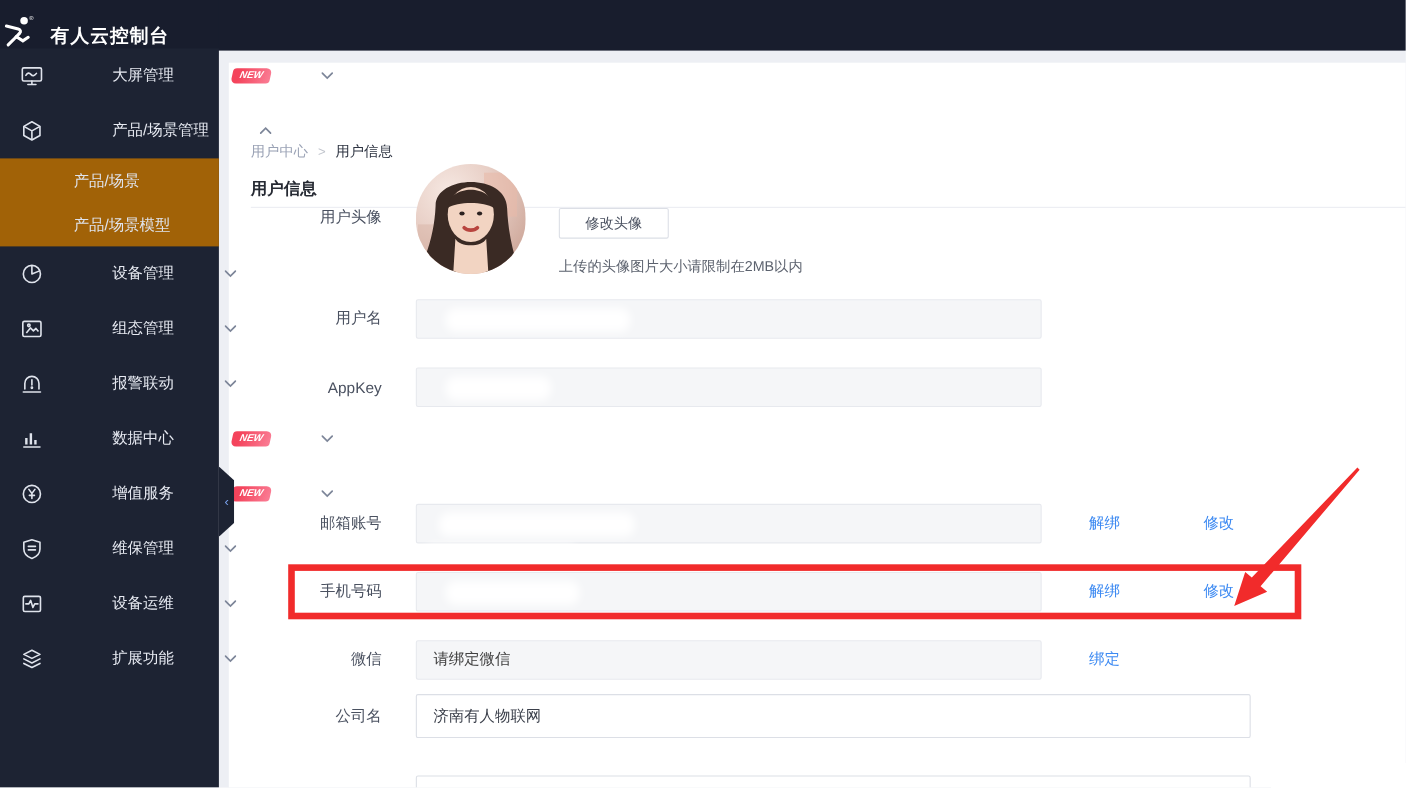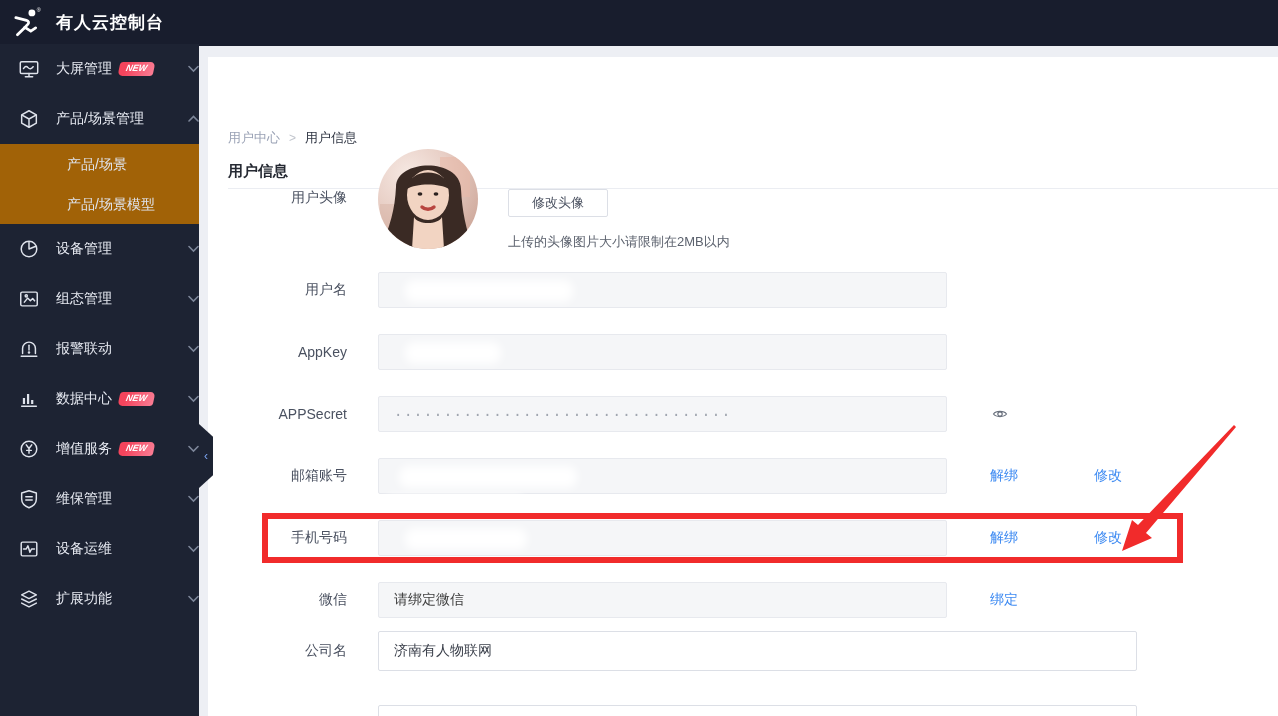--- a/index.html
+++ b/index.html
@@ -5,24 +5,24 @@
   * { margin:0; padding:0; box-sizing:border-box; }
   html,body { width:1278px; height:716px; }
   body {
     position:relative; overflow:hidden;
     font-family:"Liberation Sans","DejaVu Sans",sans-serif;
     background:#edeff4; font-size:14px; color:#4a5160;
   }
   
   .topbar { position:absolute; left:0; top:0; width:1278px; height:46px; background:#181d2d; z-index:3; }
   .sidebar { position:absolute; left:0; top:0; width:199px; height:716px; background:#1d2333; z-index:4; }
-  .logo-row { height:44px; display:flex; align-items:center; padding-left:10px; background:#181d2d; }
+  .logo-row { height:44px; display:flex; align-items:flex-end; background:#181d2d; }
   .logo-ic { width:32px; height:32px; display:flex; align-items:center; justify-content:center; }
   .logo-title { color:#fff; font-size:17px; font-weight:bold; margin-left:14px; letter-spacing:1px; }
-  .menu-item { height:50px; display:flex; align-items:center; padding:0 0 0 18px; cursor:pointer; position:relative; }
+  .menu-item { height:50px; display:flex; align-items:center; padding:0 0 0 18px; cursor:pointer; position:relative;gap:46px; }
   .menu-item .m-ic { width:22px; height:22px; flex:0 0 22px; display:flex; align-items:center; justify-content:center; }
   .menu-item .m-label { color:#e7eaf2; margin-left:16px; font-size:14px; white-space:nowrap; }
   .badge {
     margin-left:7px; padding:2px 7px; font-size:9px; font-weight:bold; font-style:italic;
     color:#fff; background:linear-gradient(100deg,#f4445c 20%,#fa7d95 100%);
     transform:skewX(-12deg); border-radius:3px 5px 3px 5px; line-height:1.1;
   }
   .menu-chev { margin-left:auto; display:flex; }
   .submenu { background:#a16207; }
   .submenu-item { height:40px; line-height:40px; padding-left:67px; color:#dfe3ec; font-size:14px; cursor:pointer; white-space:nowrap; }
@@ -296,32 +296,20 @@
     </div>
   </div>
 
   <div class="row" style="top:277px">
     <span class="f-label">AppKey</span>
     <div class="f-input">
       <span class="blob" style="left:26px; width:96px;"></span>
     </div>
   </div>
 
-  <div class="row" style="top:339px">
-    <span class="f-label">APPSecret</span>
-    <div class="f-input">
-      <span class="dots">··································</span>
-    </div>
-    <span class="eye-btn">
-      <svg width="16" height="16" viewBox="0 0 16 16" fill="none" stroke="#69707d" stroke-width="1.2">
-        <path d="M1.5 8 C4 4.6 12 4.6 14.5 8 C12 11.4 4 11.4 1.5 8 Z"></path>
-        <circle cx="8" cy="8" r="2.2"></circle>
-      </svg>
-    </span>
-  </div>
 
   <div class="row" style="top:401px">
     <span class="f-label">邮箱账号</span>
     <div class="f-input">
       <span class="blob" style="left:20px; width:178px;"></span>
     </div>
     <span class="link" style="left:782px">解绑</span>
     <span class="link" style="left:886px">修改</span>
   </div>
   <div class="smudge2"></div>

